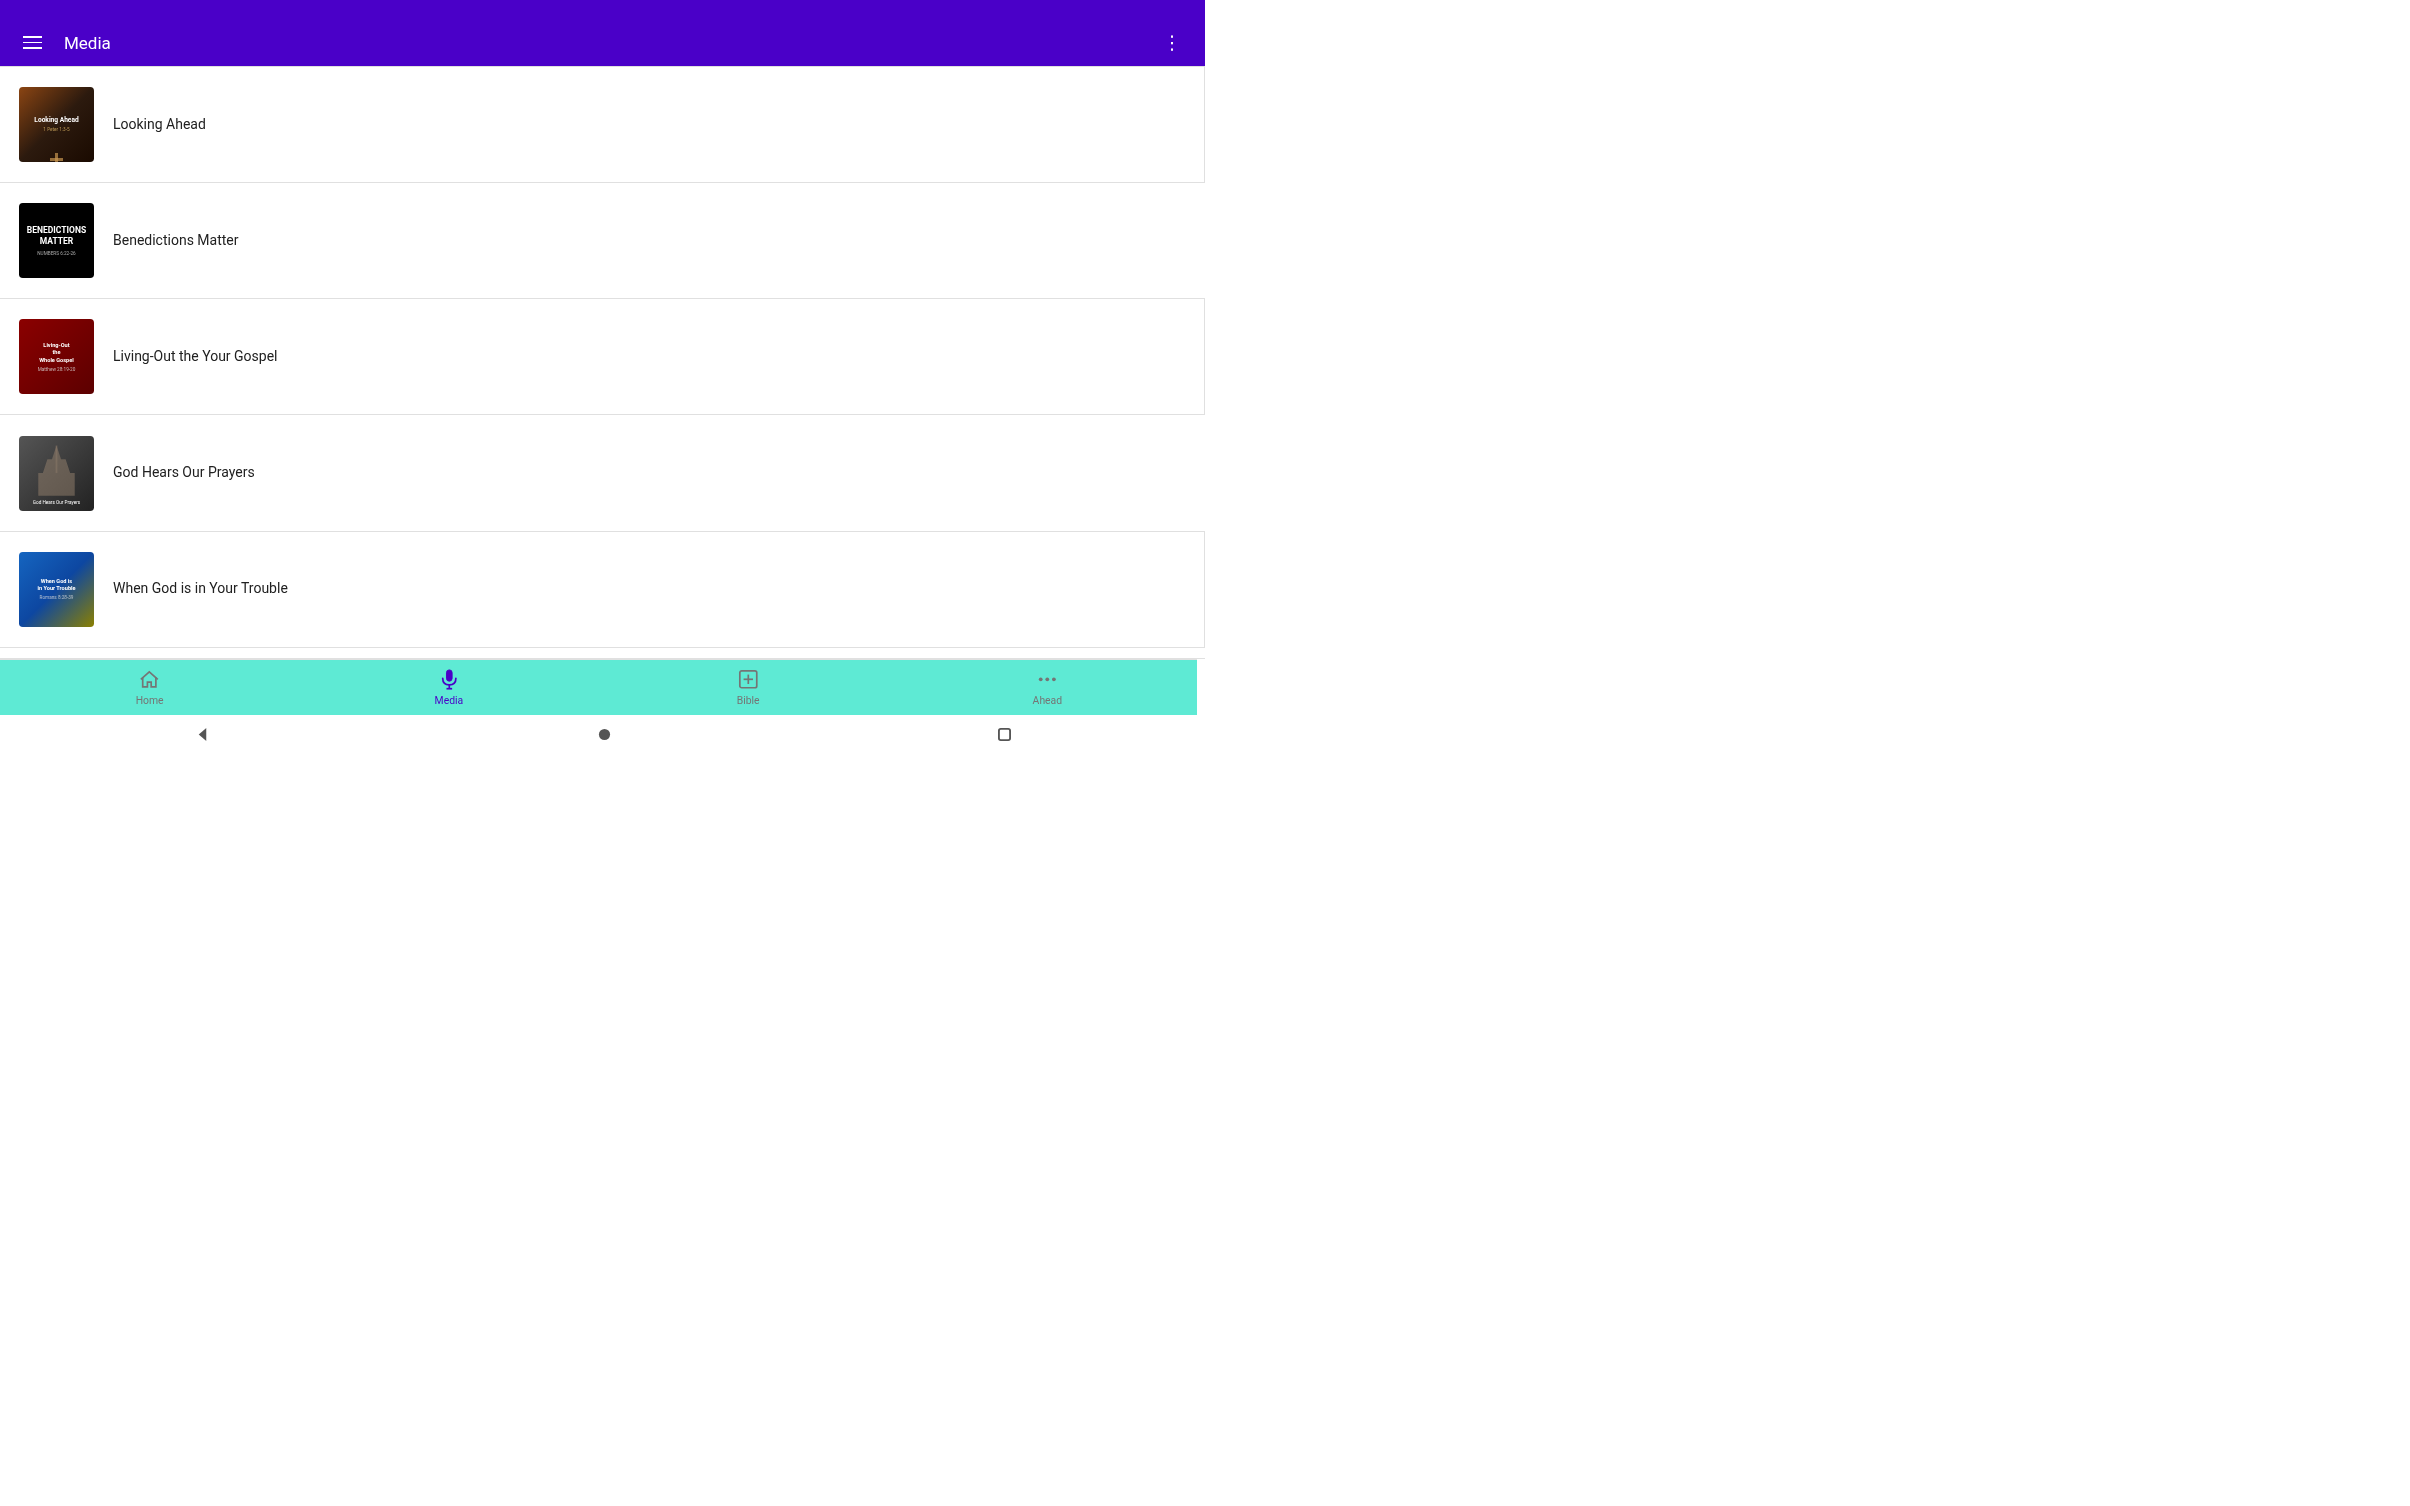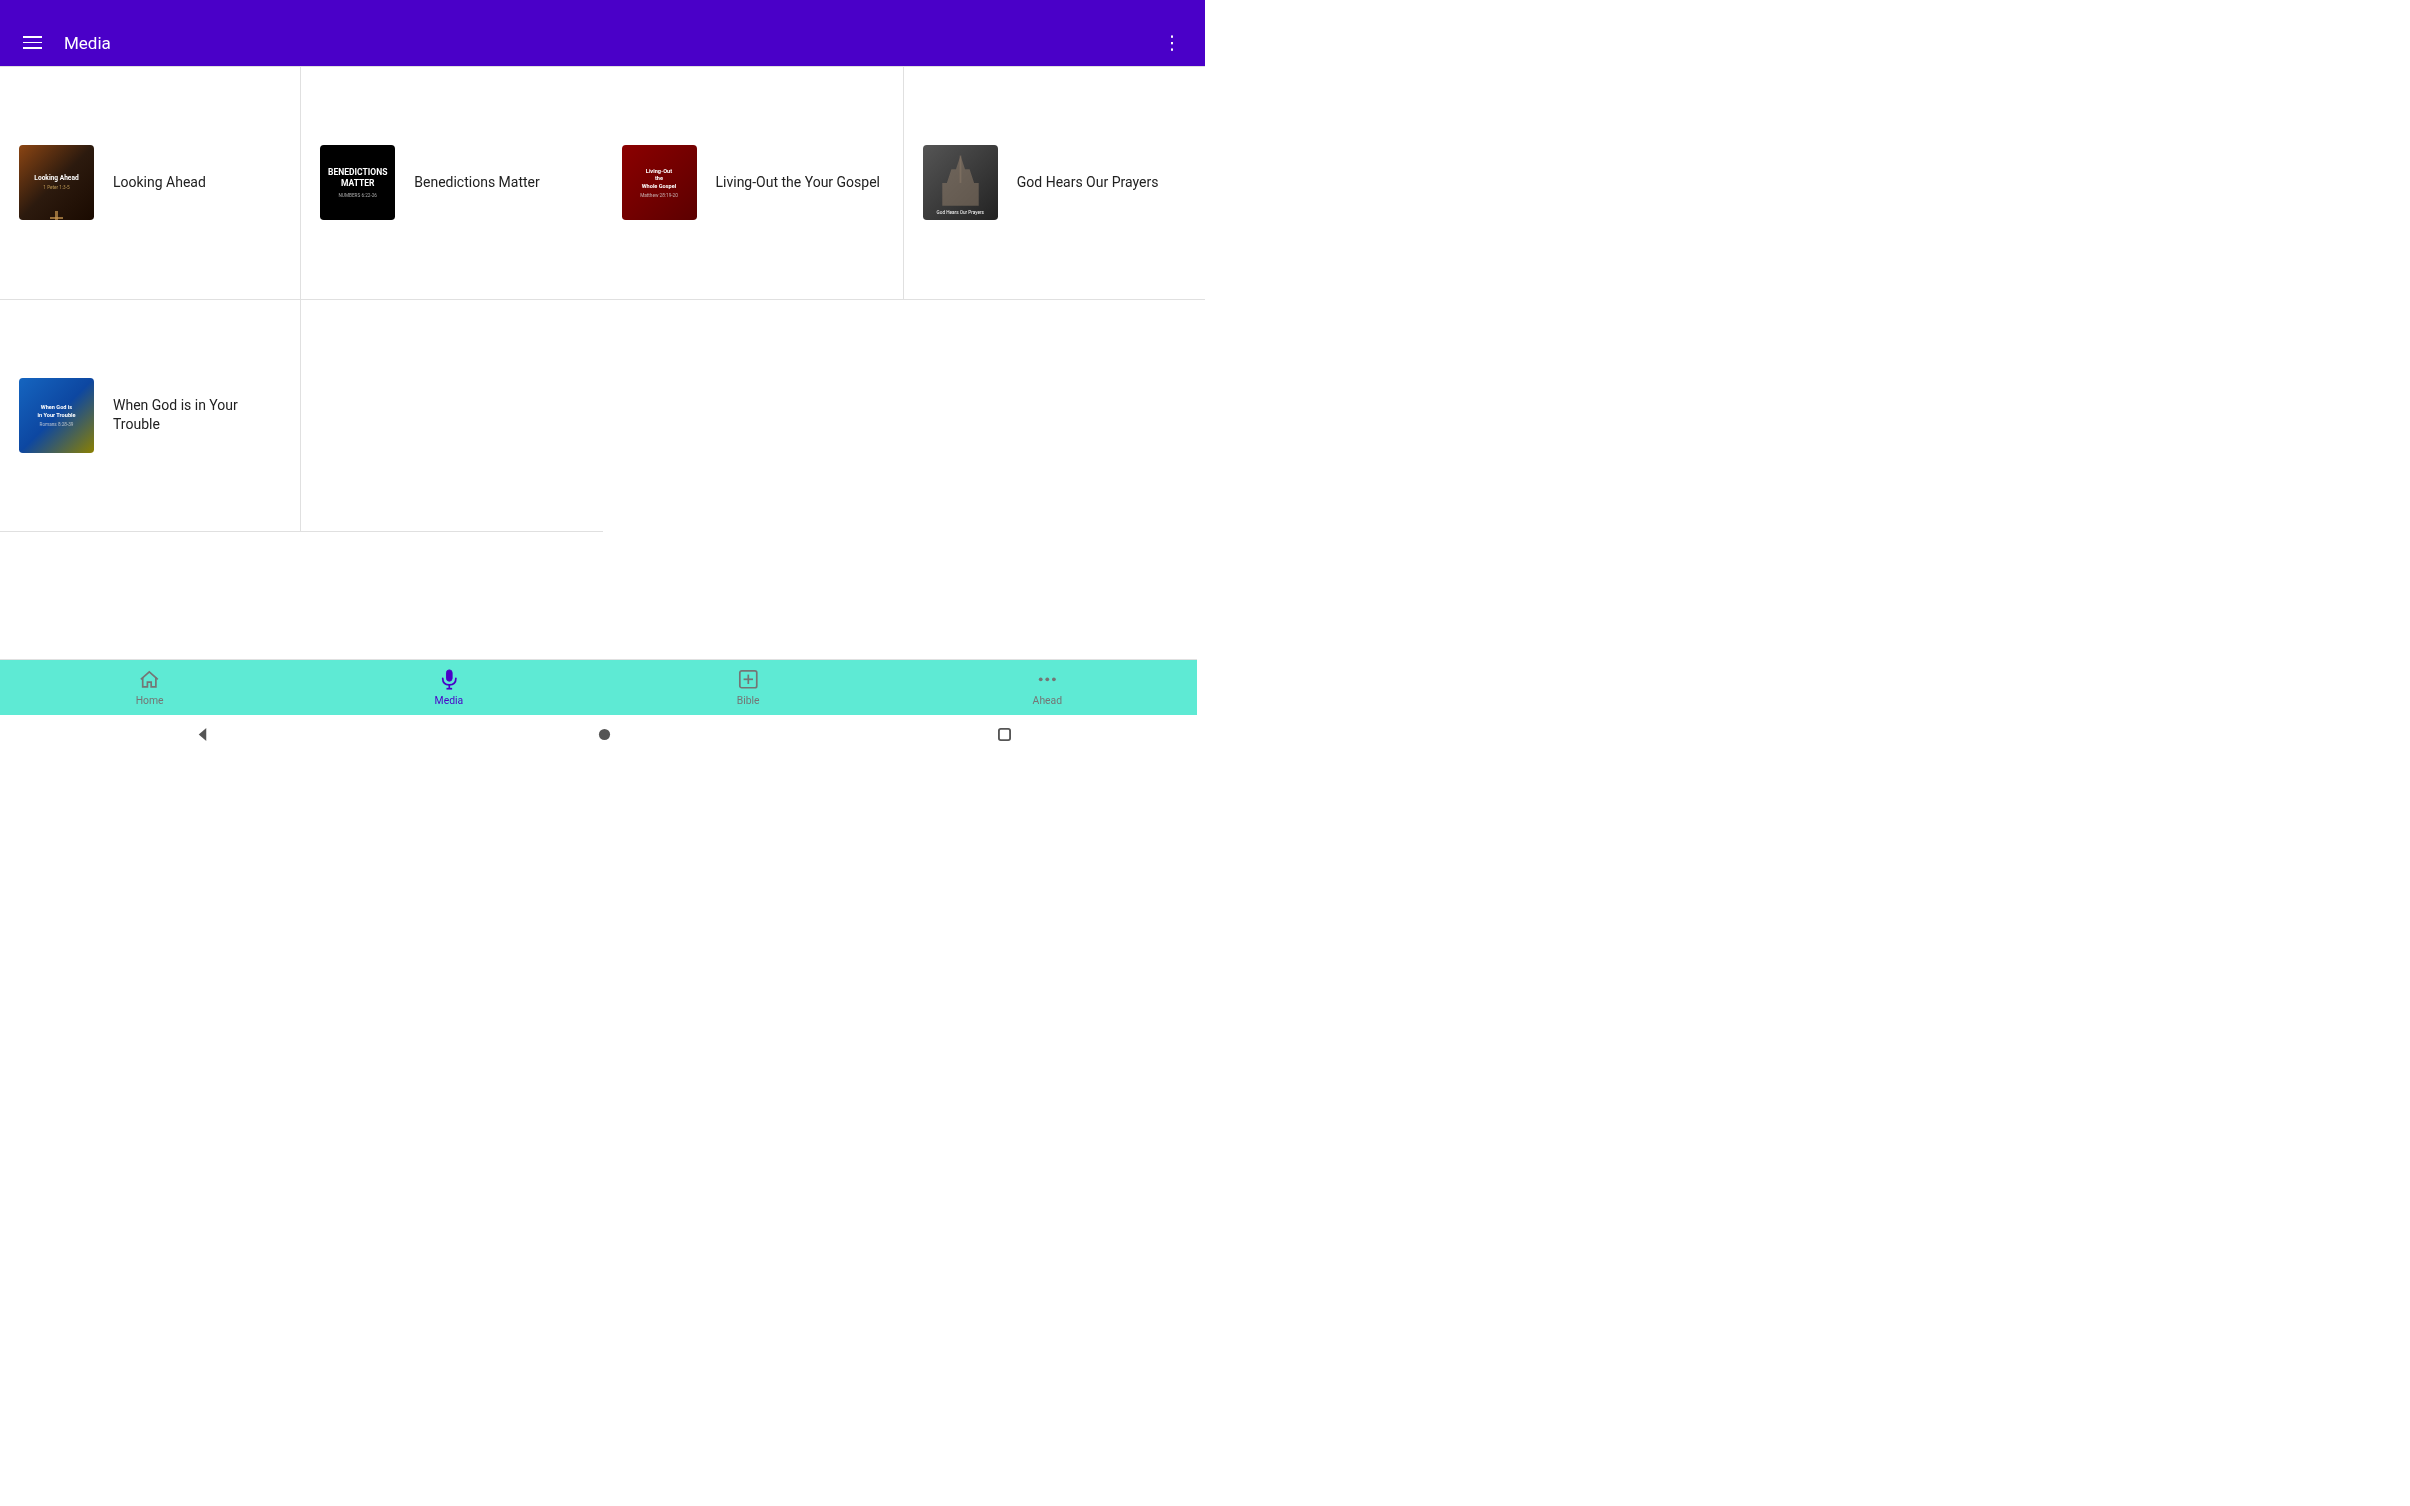--- a/index.html
+++ b/index.html
@@ -81,21 +81,21 @@
       letter-spacing: 0.9px;
     }
 
     
     .content {
       position: absolute;
       top: 66px; left: 0; right: 0;
       bottom: 94px;
       background: #fff;
       display: grid;
-      grid-template-columns: 1fr 1fr 1fr 1fr;
+      grid-template-columns: 1fr;
       grid-template-rows: auto auto auto;
       border-top: 0.9px solid #e0e0e0;
     }
 
     .media-item {
       display: flex;
       align-items: center;
       padding: 15px 19px;
       border-bottom: 0.9px solid #e0e0e0;
       cursor: pointer;

